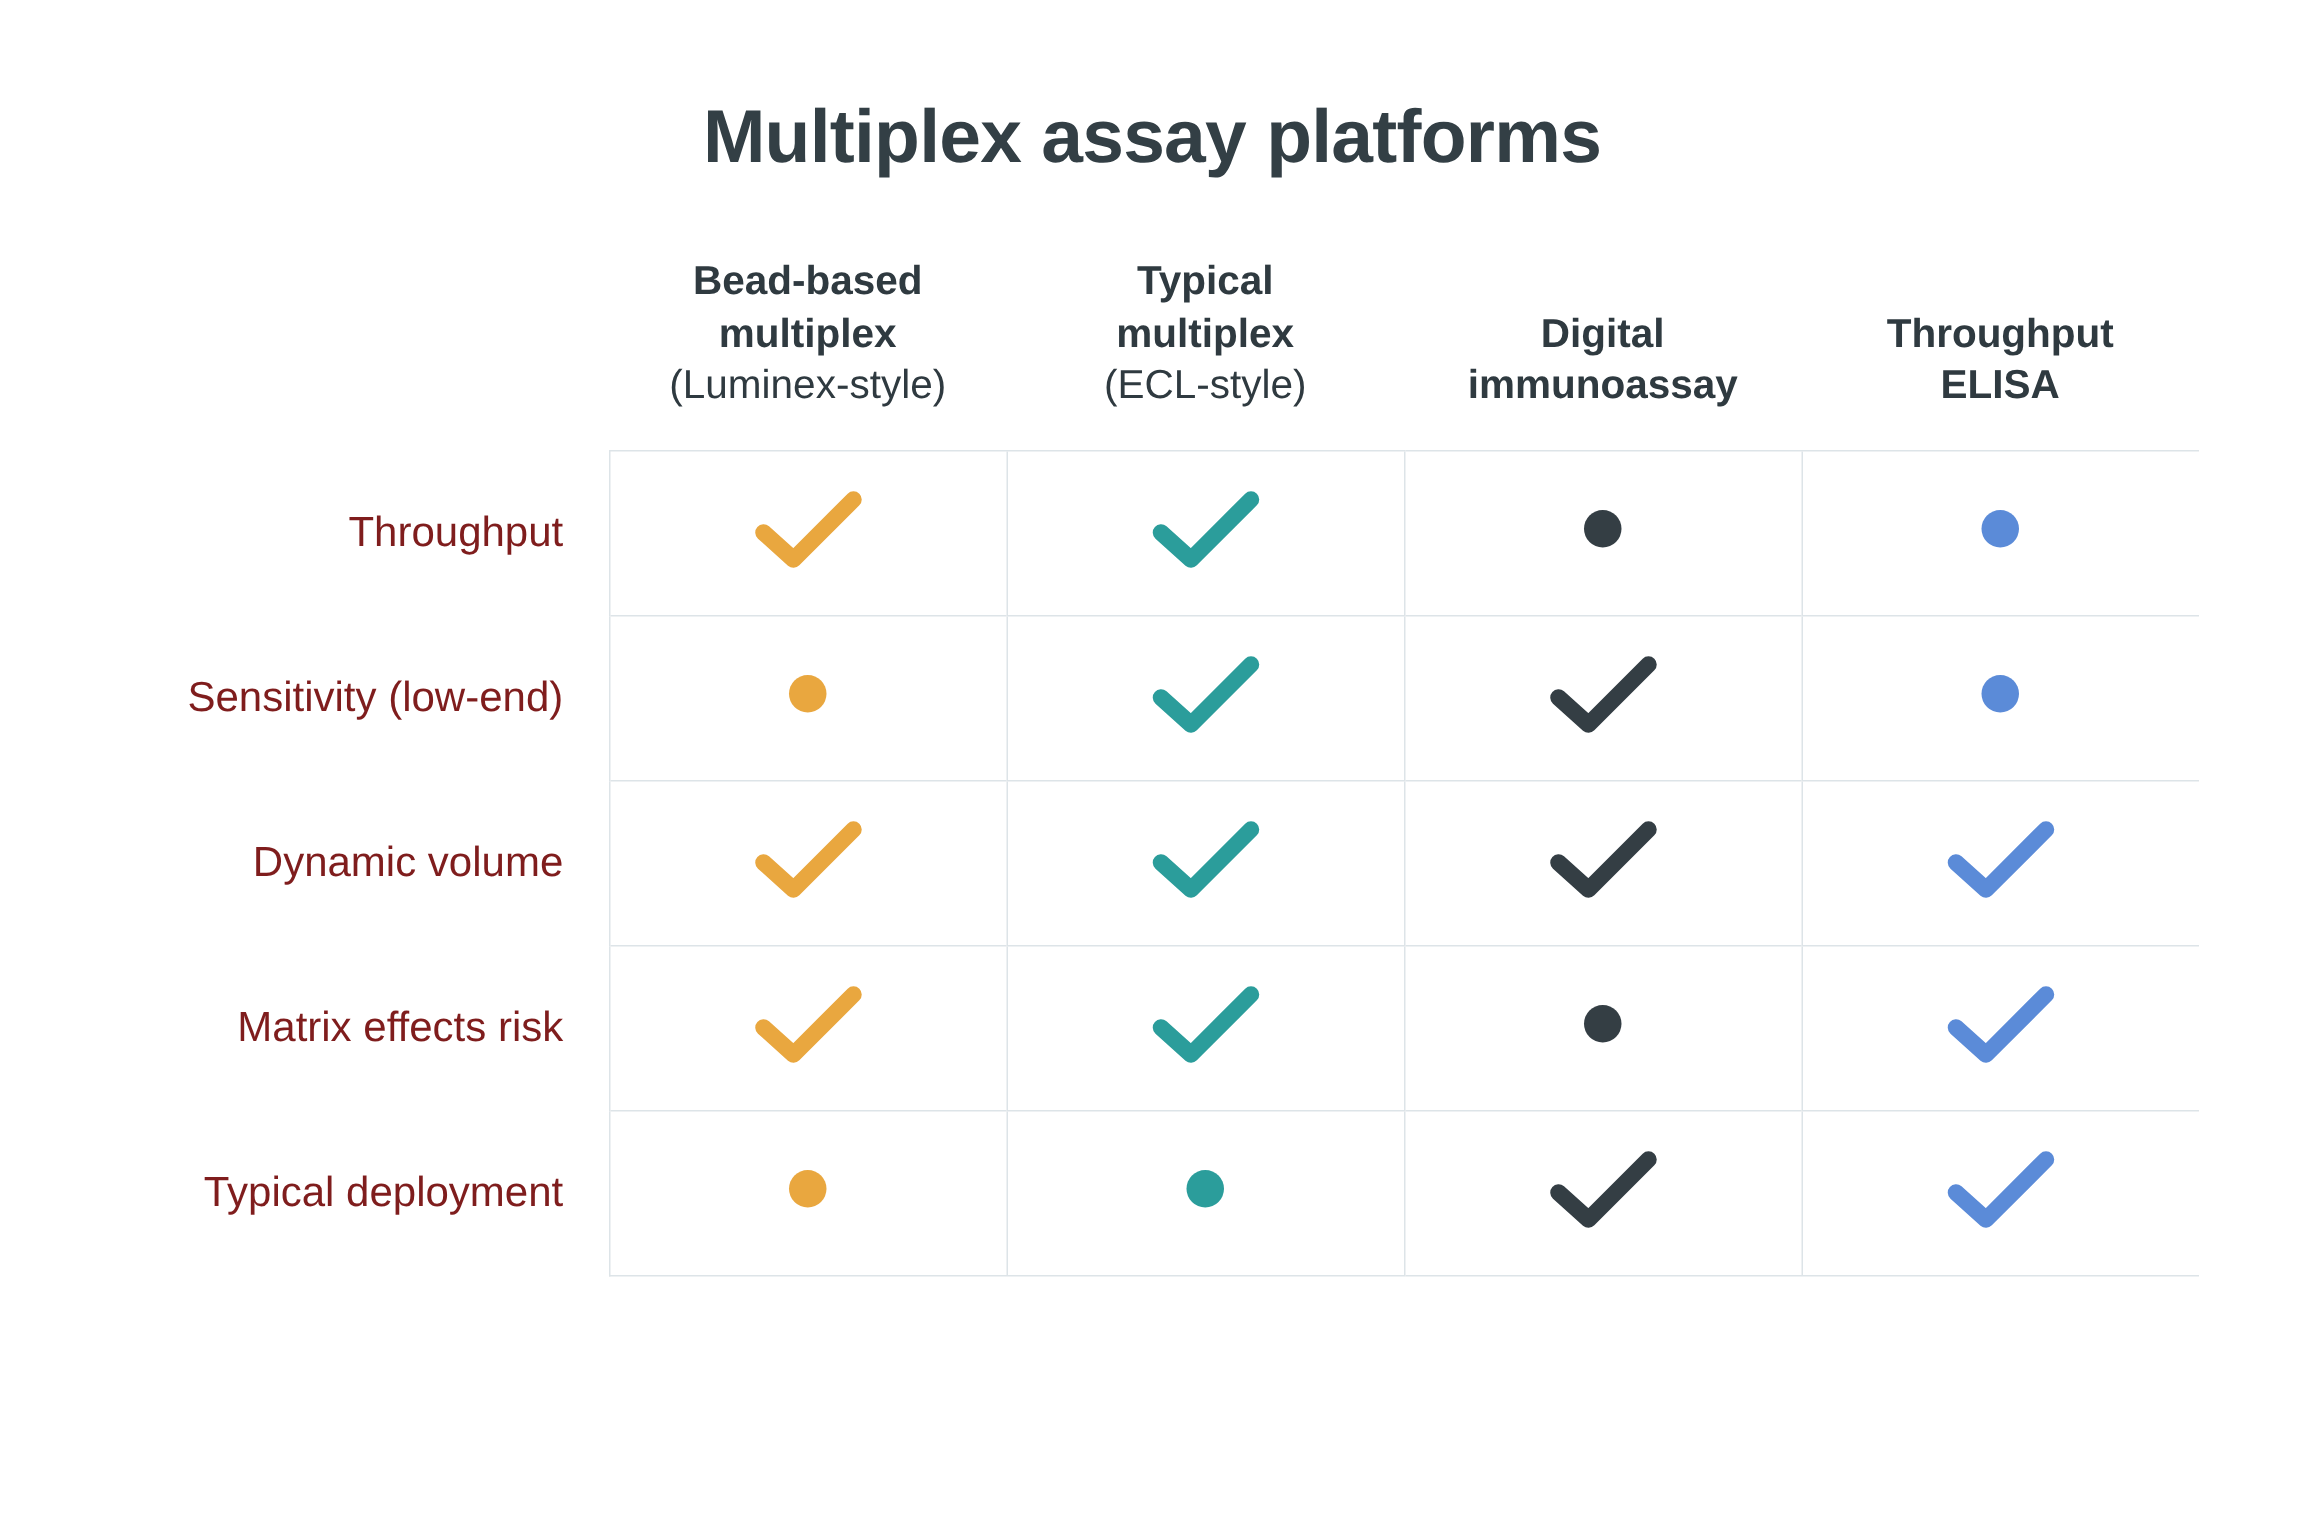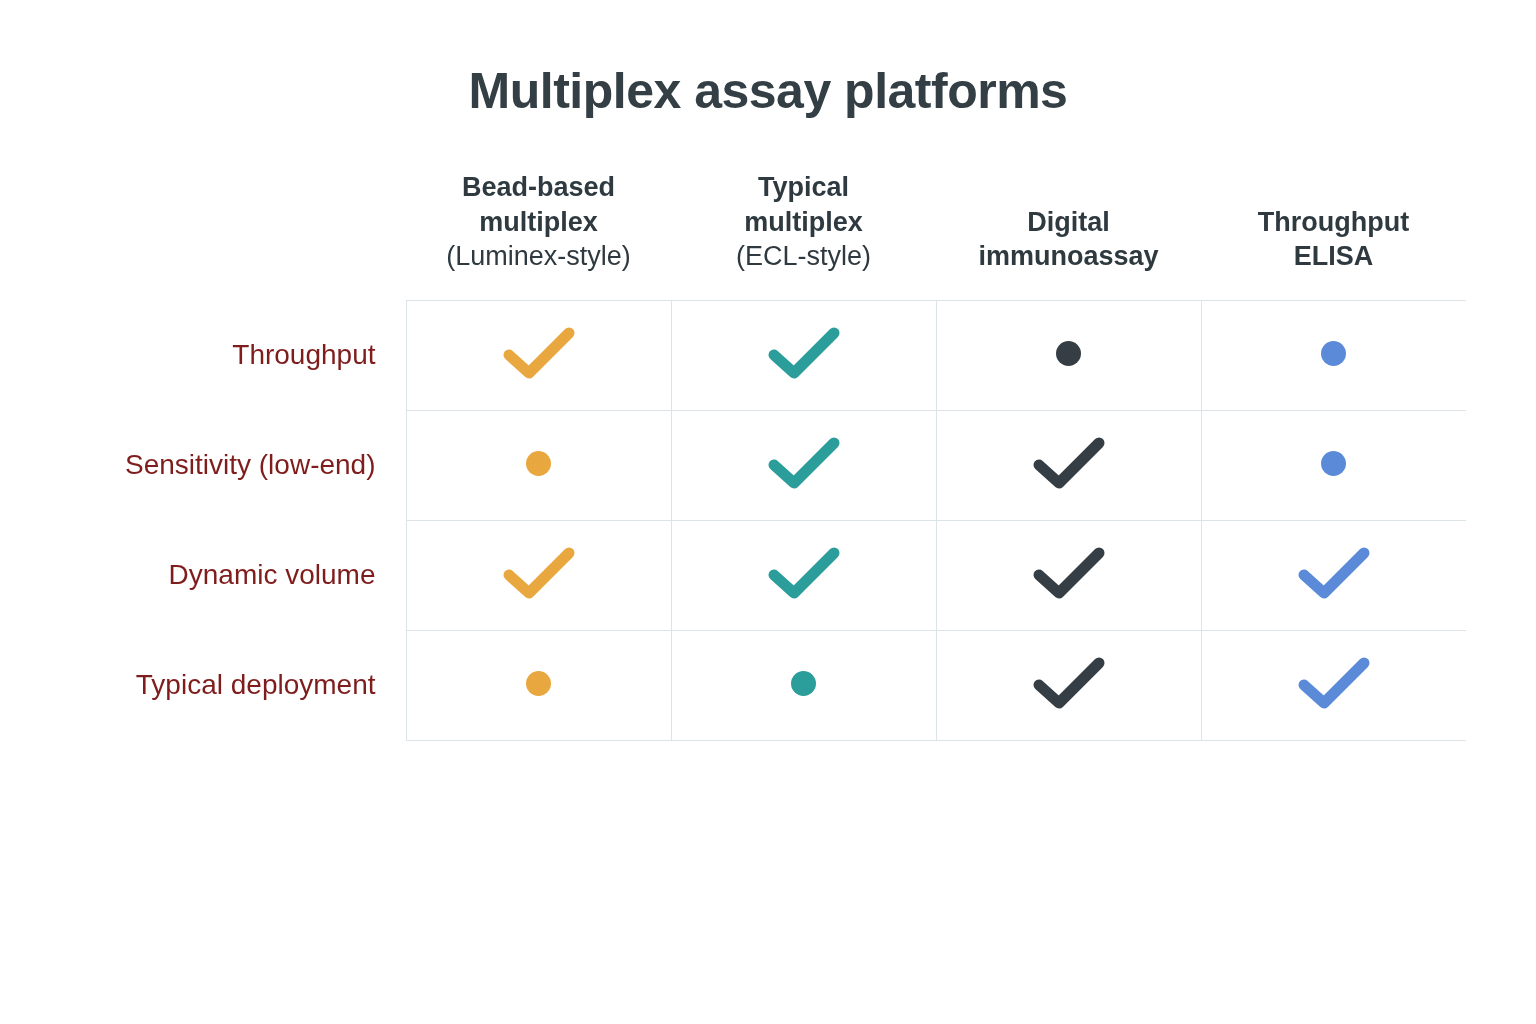--- a/index.html
+++ b/index.html
@@ -186,20 +186,33 @@
                   <path d="M7 30 L27 48 L67 8" fill="none" stroke="#2b9d9b" stroke-width="11" stroke-linecap="round" stroke-linejoin="round"></path>
                 </svg></span></td>
             <td class="cell"><span class="mark"><svg width="74" height="56" viewBox="0 0 74 56" xmlns="http://www.w3.org/2000/svg">
                   <path d="M7 30 L27 48 L67 8" fill="none" stroke="#343e44" stroke-width="11" stroke-linecap="round" stroke-linejoin="round"></path>
                 </svg></span></td>
             <td class="cell"><span class="mark"><svg width="74" height="56" viewBox="0 0 74 56" xmlns="http://www.w3.org/2000/svg">
                   <path d="M7 30 L27 48 L67 8" fill="none" stroke="#5b8bd8" stroke-width="11" stroke-linecap="round" stroke-linejoin="round"></path>
                 </svg></span></td>
           </tr>
           <tr>
+            <td class="rowlabel">Matrix effects risk</td>
+            <td class="cell"><span class="mark"><svg width="74" height="56" viewBox="0 0 74 56" xmlns="http://www.w3.org/2000/svg">
+                  <path d="M7 30 L27 48 L67 8" fill="none" stroke="#e9a73f" stroke-width="11" stroke-linecap="round" stroke-linejoin="round"></path>
+                </svg></span></td>
+            <td class="cell"><span class="mark"><svg width="74" height="56" viewBox="0 0 74 56" xmlns="http://www.w3.org/2000/svg">
+                  <path d="M7 30 L27 48 L67 8" fill="none" stroke="#2b9d9b" stroke-width="11" stroke-linecap="round" stroke-linejoin="round"></path>
+                </svg></span></td>
+            <td class="cell"><span class="dot" style="background:#343e44"></span></td>
+            <td class="cell"><span class="mark"><svg width="74" height="56" viewBox="0 0 74 56" xmlns="http://www.w3.org/2000/svg">
+                  <path d="M7 30 L27 48 L67 8" fill="none" stroke="#5b8bd8" stroke-width="11" stroke-linecap="round" stroke-linejoin="round"></path>
+                </svg></span></td>
+          </tr>
+          <tr>
             <td class="rowlabel">Typical deployment</td>
             <td class="cell"><span class="dot" style="background:#e9a73f"></span></td>
             <td class="cell"><span class="dot" style="background:#2b9d9b"></span></td>
             <td class="cell"><span class="mark"><svg width="74" height="56" viewBox="0 0 74 56" xmlns="http://www.w3.org/2000/svg">
                   <path d="M7 30 L27 48 L67 8" fill="none" stroke="#343e44" stroke-width="11" stroke-linecap="round" stroke-linejoin="round"></path>
                 </svg></span></td>
             <td class="cell"><span class="mark"><svg width="74" height="56" viewBox="0 0 74 56" xmlns="http://www.w3.org/2000/svg">
                   <path d="M7 30 L27 48 L67 8" fill="none" stroke="#5b8bd8" stroke-width="11" stroke-linecap="round" stroke-linejoin="round"></path>
                 </svg></span></td>
           </tr>

